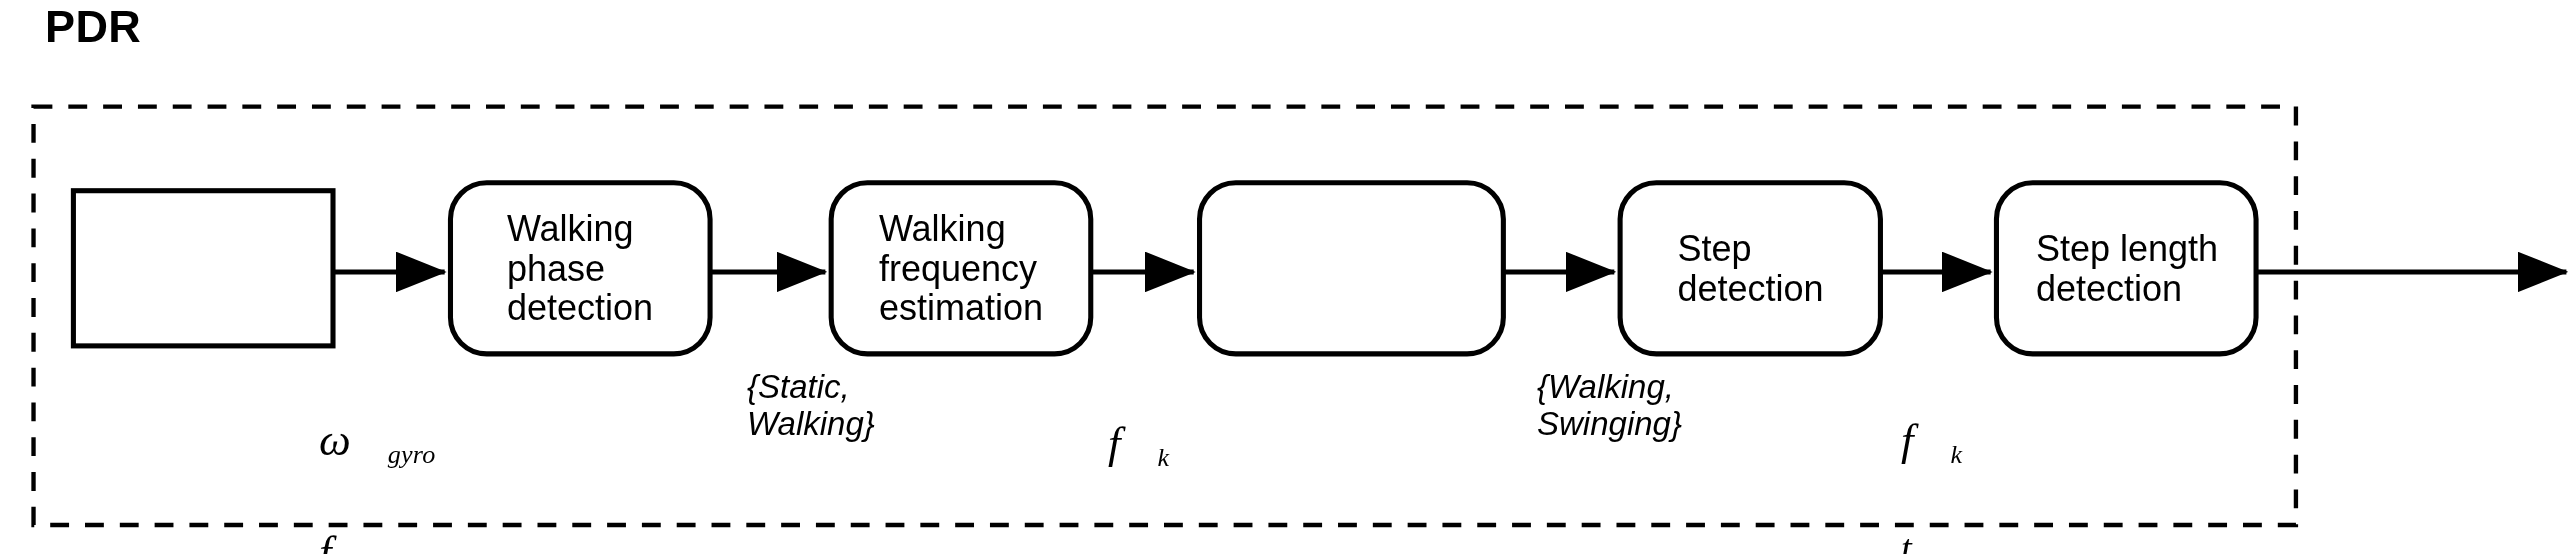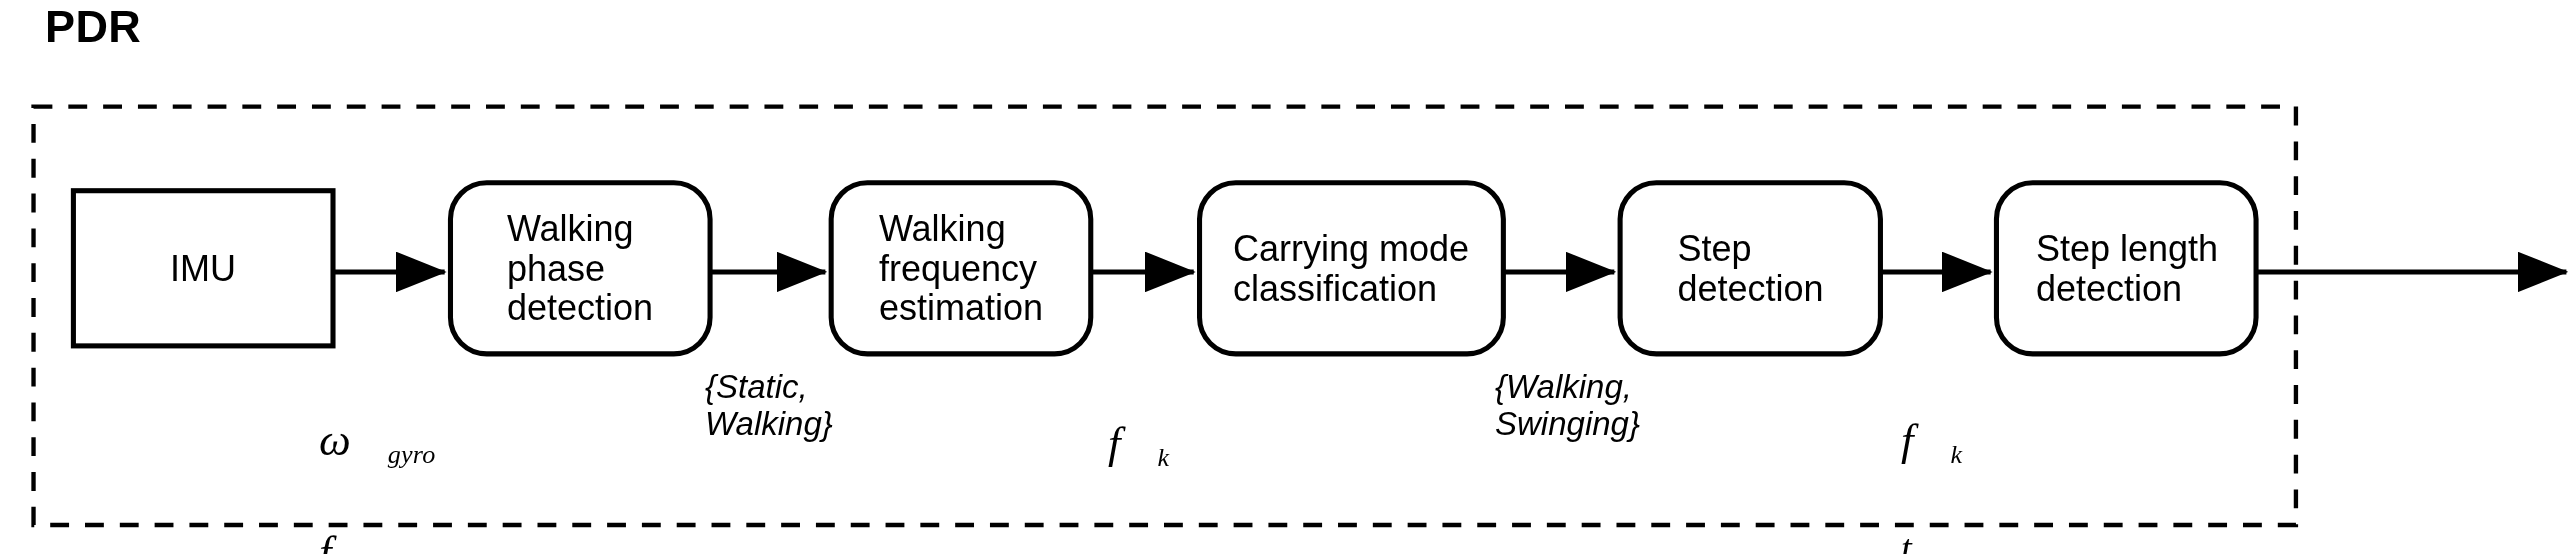--- a/index.html
+++ b/index.html
@@ -40,20 +40,21 @@
   
   .edge-label{
     position:absolute;
     white-space:pre-line;
     line-height:1.12;
   }
   .edge-label.set{            
     font-family:"Liberation Sans", sans-serif;
     font-style:italic;
     font-size:33px;
+    margin-left:42px;
   }
   .edge-label.math{           
     font-family:"Liberation Serif", serif;
     font-style:italic;
     font-size:45px;
     line-height:1.22;
   }
   .edge-label.math .sub{
     font-size:0.58em;
     font-style:italic;
@@ -100,32 +101,29 @@
 
     <line x1="1503" y1="375" x2="1645" y2="375" stroke="#000000" stroke-width="7" marker-end="url(#arrowhead)"></line>
 
     <line x1="2072" y1="375" x2="2225" y2="375" stroke="#000000" stroke-width="7" marker-end="url(#arrowhead)"></line>
 
     <line x1="2592" y1="375" x2="2744" y2="375" stroke="#000000" stroke-width="7" marker-end="url(#arrowhead)"></line>
 
     <line x1="3110" y1="375" x2="3538" y2="375" stroke="#000000" stroke-width="7" marker-end="url(#arrowhead)"></line>
   </svg>
 
-  <div class="block-label" style="left:73px;top:191px;width:260px;height:155px;">IMU</div>
 
   <div class="block-label" style="left:450px;top:183px;width:260px;height:171px;">Walking
 phase
 detection</div>
 
   <div class="block-label" style="left:831px;top:183px;width:260px;height:171px;">Walking
 frequency
 estimation</div>
 
-  <div class="block-label" style="left:1199px;top:183px;width:304px;height:171px;">Carrying mode
-classification</div>
 
   <div class="block-label" style="left:1620px;top:183px;width:261px;height:171px;">Step
 detection</div>
 
   <div class="block-label" style="left:1997px;top:183px;width:260px;height:171px;">Step length
 detection</div>
 
   <div class="edge-label math" style="left:319px;top:358px;">
     <div><span>ω</span><span class="sub">gyro</span></div>
     <div><span>f</span><span class="sub">acc</span></div>

